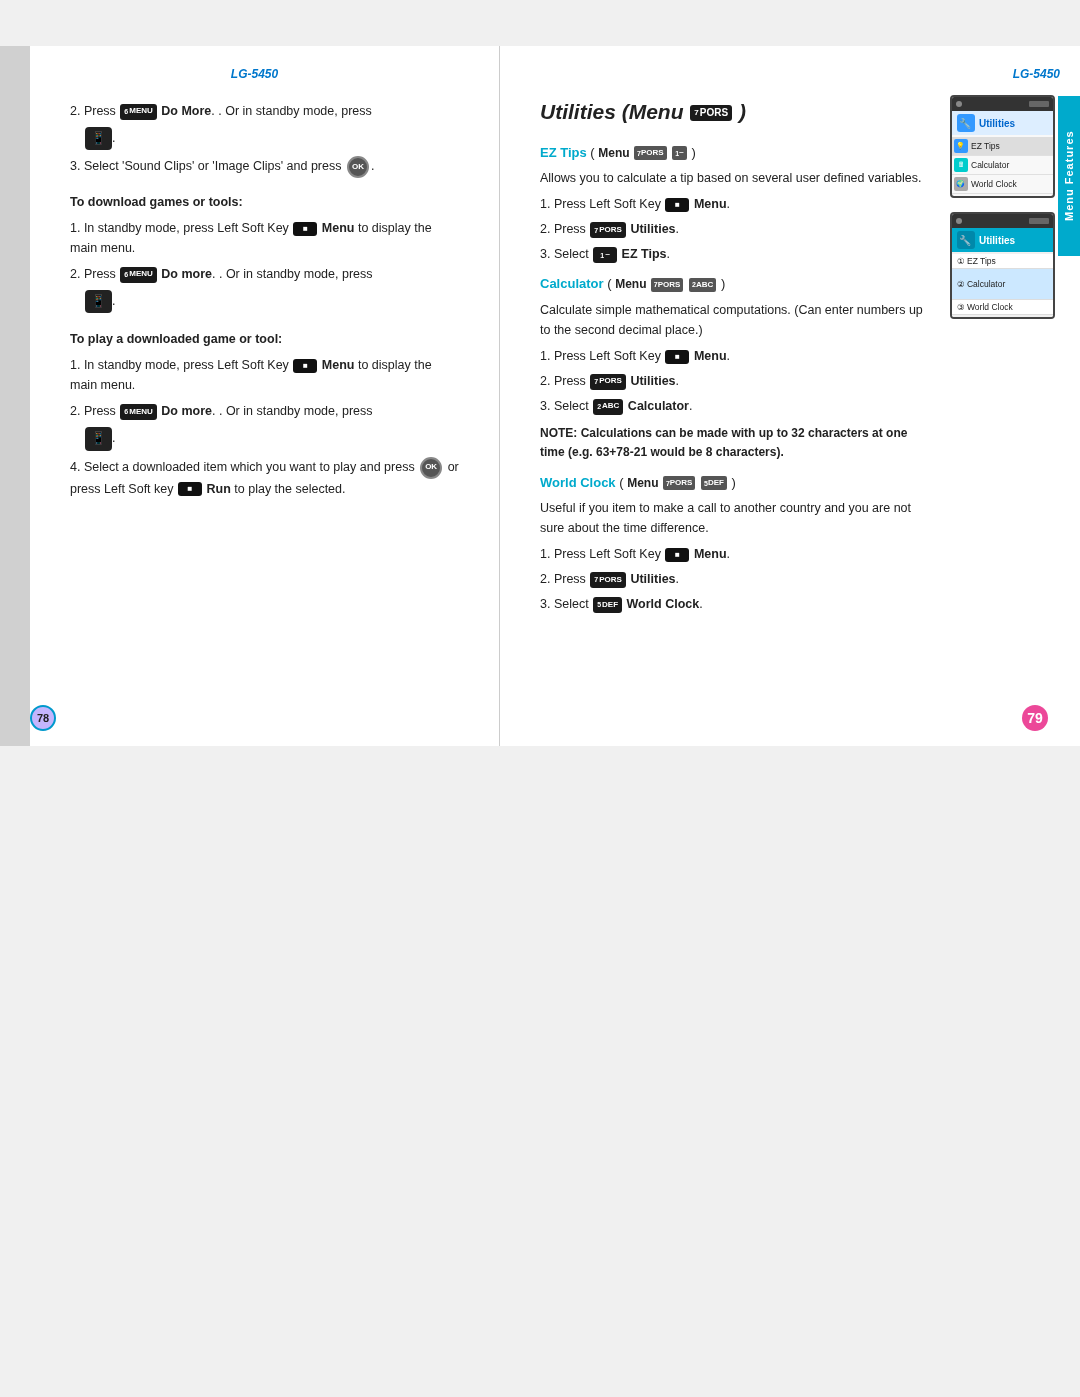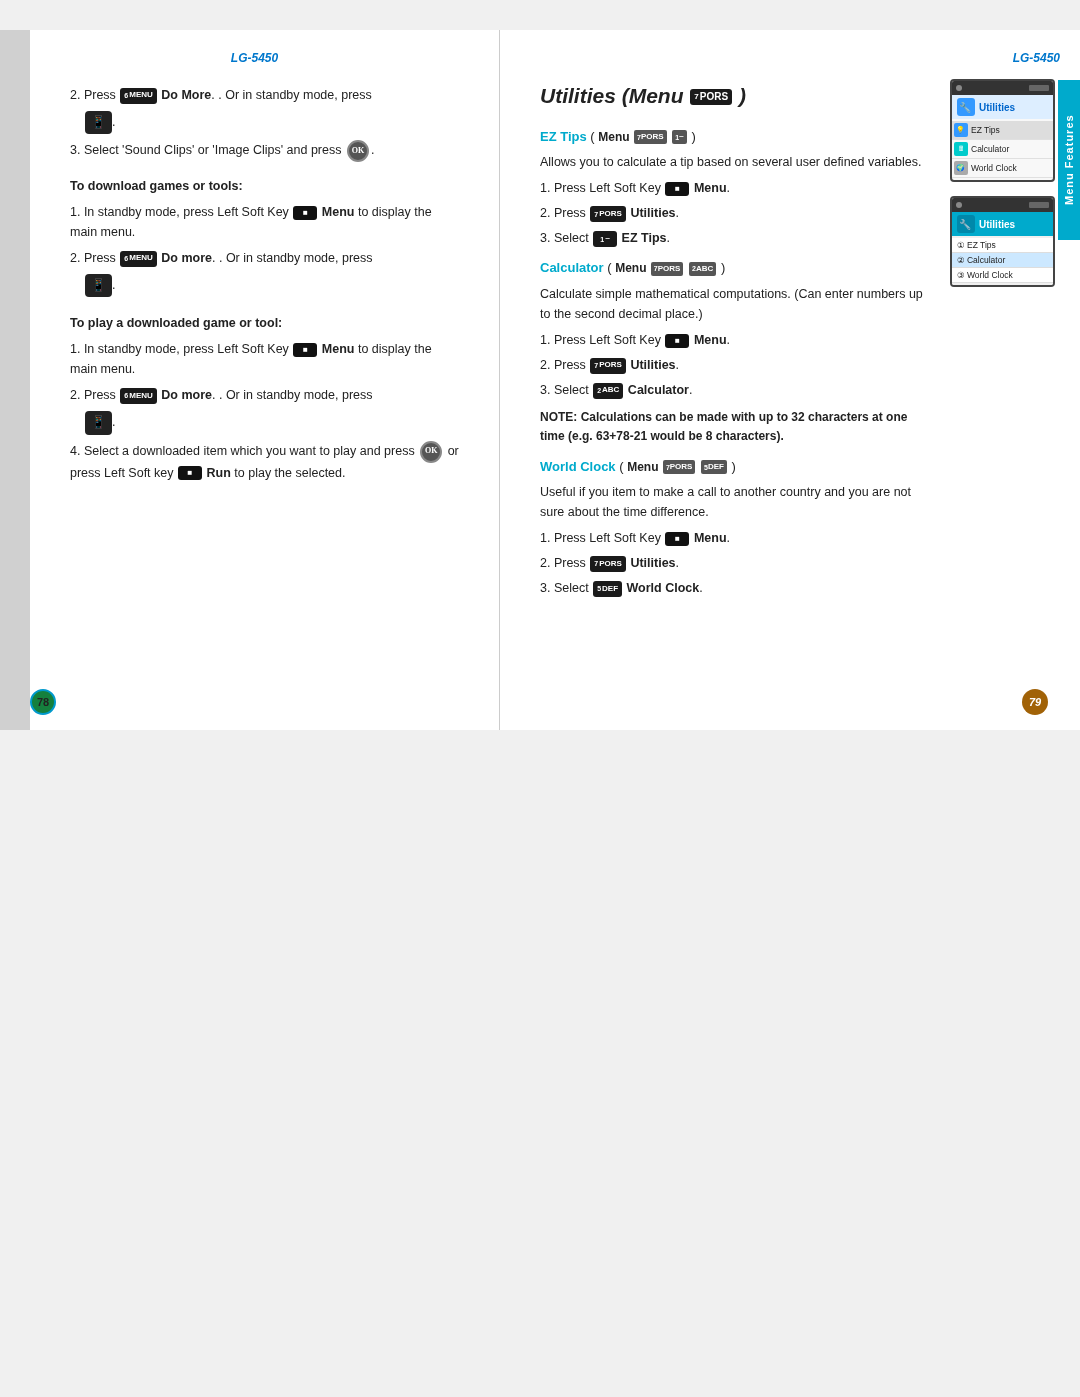--- a/index.html
+++ b/index.html
@@ -10,21 +10,21 @@
       font-family: Arial, Helvetica, sans-serif;
       font-size: 13px;
       color: #222;
       overflow: hidden;
     }
 
     .page-wrapper {
       display: flex;
       width: 1080px;
       height: 700px;
-      margin-top: 30px;
+      margin-top: 46px;
     }
 
     
     .left-page {
       width: 500px;
       background: #fff;
       padding: 20px 40px 20px 50px;
       position: relative;
       border-right: 1px solid #ccc;
     }
@@ -64,28 +64,27 @@
       background: #555;
       color: #fff;
       border-radius: 50%;
       font-size: 8px;
       font-weight: bold;
       width: 22px;
       height: 22px;
       margin: 0 2px;
       vertical-align: middle;
       border: 2px solid #888;
-      font-family: Liberation Serif, serif;
     }
 
     .page-num-left {
       position: absolute;
       bottom: 15px;
       left: 30px;
-      background: #15803d;
+      background: #c4b5fd;
       border: 2px solid #0099cc;
       border-radius: 50%;
       width: 26px;
       height: 26px;
       display: flex;
       align-items: center;
       justify-content: center;
       font-size: 11px;
       font-weight: bold;
       color: #222;
@@ -241,31 +240,30 @@
       font-size: 11px;
       font-weight: bold;
       color: #fff;
       letter-spacing: 1px;
     }
 
     .page-num-right {
       position: absolute;
       bottom: 15px;
       right: 32px;
-      background: #a16207;
+      background: #ec4899;
       border-radius: 50%;
       width: 26px;
       height: 26px;
       display: flex;
       align-items: center;
       justify-content: center;
-      font-size: 11px;
+      font-size: 14px;
       font-weight: bold;
       color: #fff;
-      font-style: italic;
     }
 
     .gray-bar-left {
       position: absolute;
       left: 0;
       top: 0;
       width: 30px;
       height: 700px;
       background: #d0d0d0;
     }
@@ -491,21 +489,21 @@
             <div class="phone-screen-header-dot" style="width:6px;height:6px;background:#888;border-radius:50%;margin-right:2px;"></div>
             <div style="flex:1;"></div>
             <div style="width:20px;height:6px;background:#666;border-radius:1px;"></div>
           </div>
           <div style="background:#00aacc; padding:3px 5px; display:flex; align-items:center; gap:4px;">
             <div style="width:18px;height:18px;background:#0088aa;border-radius:3px;display:flex;align-items:center;justify-content:center;font-size:10px;color:#fff;">🔧</div>
             <span style="font-size:10px;font-weight:bold;color:#fff;">Utilities</span>
           </div>
           <div style="padding:2px 0; background:#f0f0f0;">
             <div style="font-size:8.5px;padding:2px 5px;border-bottom:1px solid #ddd;background:#fff;">① EZ Tips</div>
-            <div style="font-size:8.5px;padding:2px 5px;border-bottom:1px solid #ddd;background:#cce8ff;">② Calculator</div>
+            <div style="font-size:8.5px;padding:10px 5px;border-bottom:1px solid #ddd;background:#cce8ff;">② Calculator</div>
             <div style="font-size:8.5px;padding:2px 5px;border-bottom:1px solid #ddd;background:#fff;">③ World Clock</div>
           </div>
         </div>
       </div>
     </div>
 
     <div class="right-sidebar-tab">
       <span>Menu Features</span>
     </div>
 

